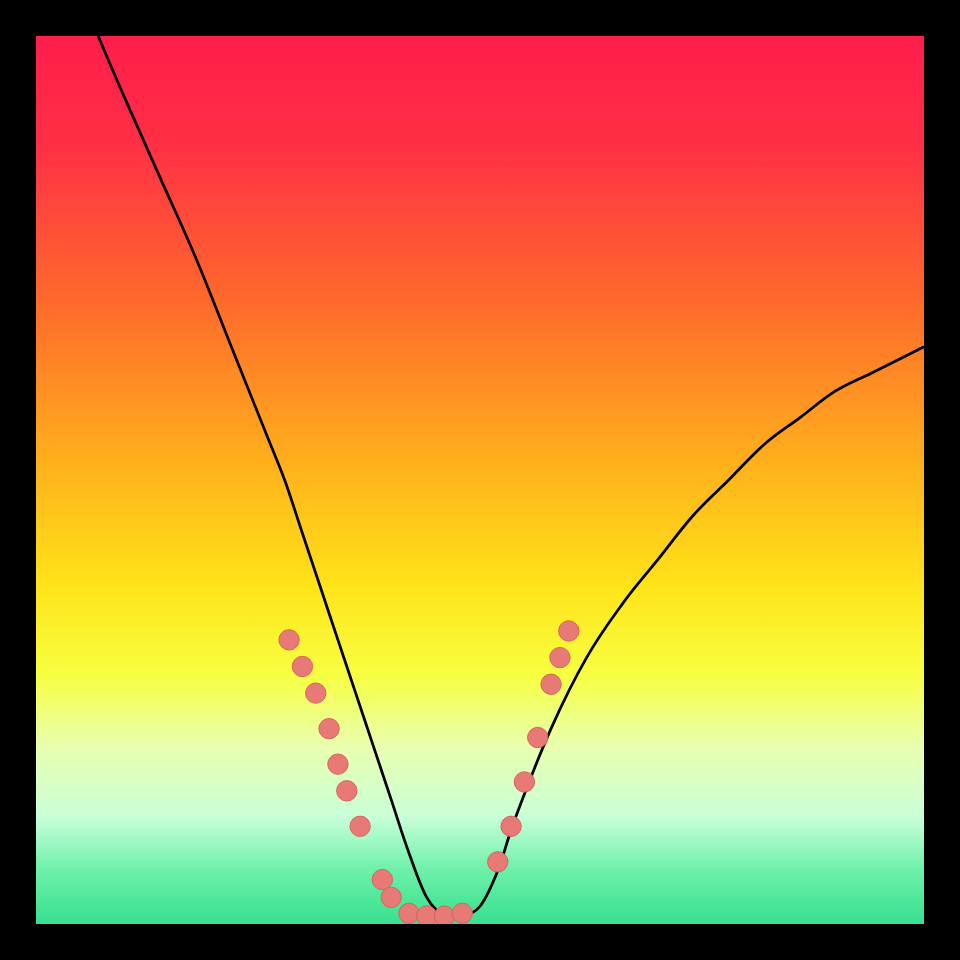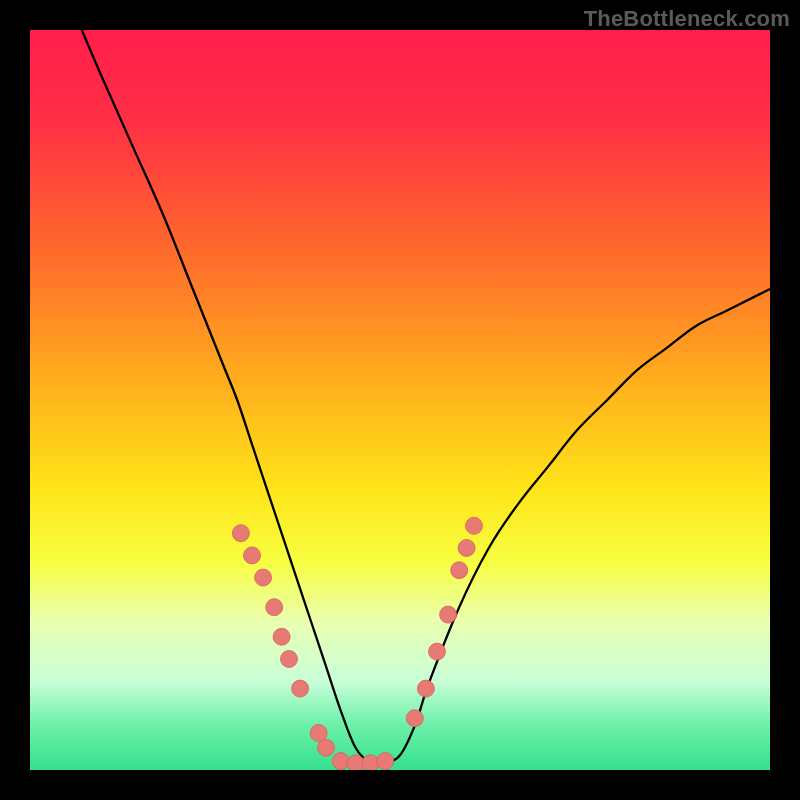--- a/index.html
+++ b/index.html
@@ -92,14 +92,13 @@
           <circle cx="407.00000000000006" cy="621.6" r="8.5" fill="#e77a74" stroke="#d85f59" stroke-width="0.8"></circle>
           <circle cx="418.09999999999997" cy="584.6" r="8.5" fill="#e77a74" stroke="#d85f59" stroke-width="0.8"></circle>
           <circle cx="429.2" cy="540.2" r="8.5" fill="#e77a74" stroke="#d85f59" stroke-width="0.8"></circle>
           <circle cx="436.59999999999997" cy="518" r="8.5" fill="#e77a74" stroke="#d85f59" stroke-width="0.8"></circle>
           <circle cx="444" cy="495.79999999999995" r="8.5" fill="#e77a74" stroke="#d85f59" stroke-width="0.8"></circle>
         </g>
     </svg>
 
   </div>
 
-  <div class="watermark">TheBottleneck.com</div>
 </div>
 
 </body></html>

